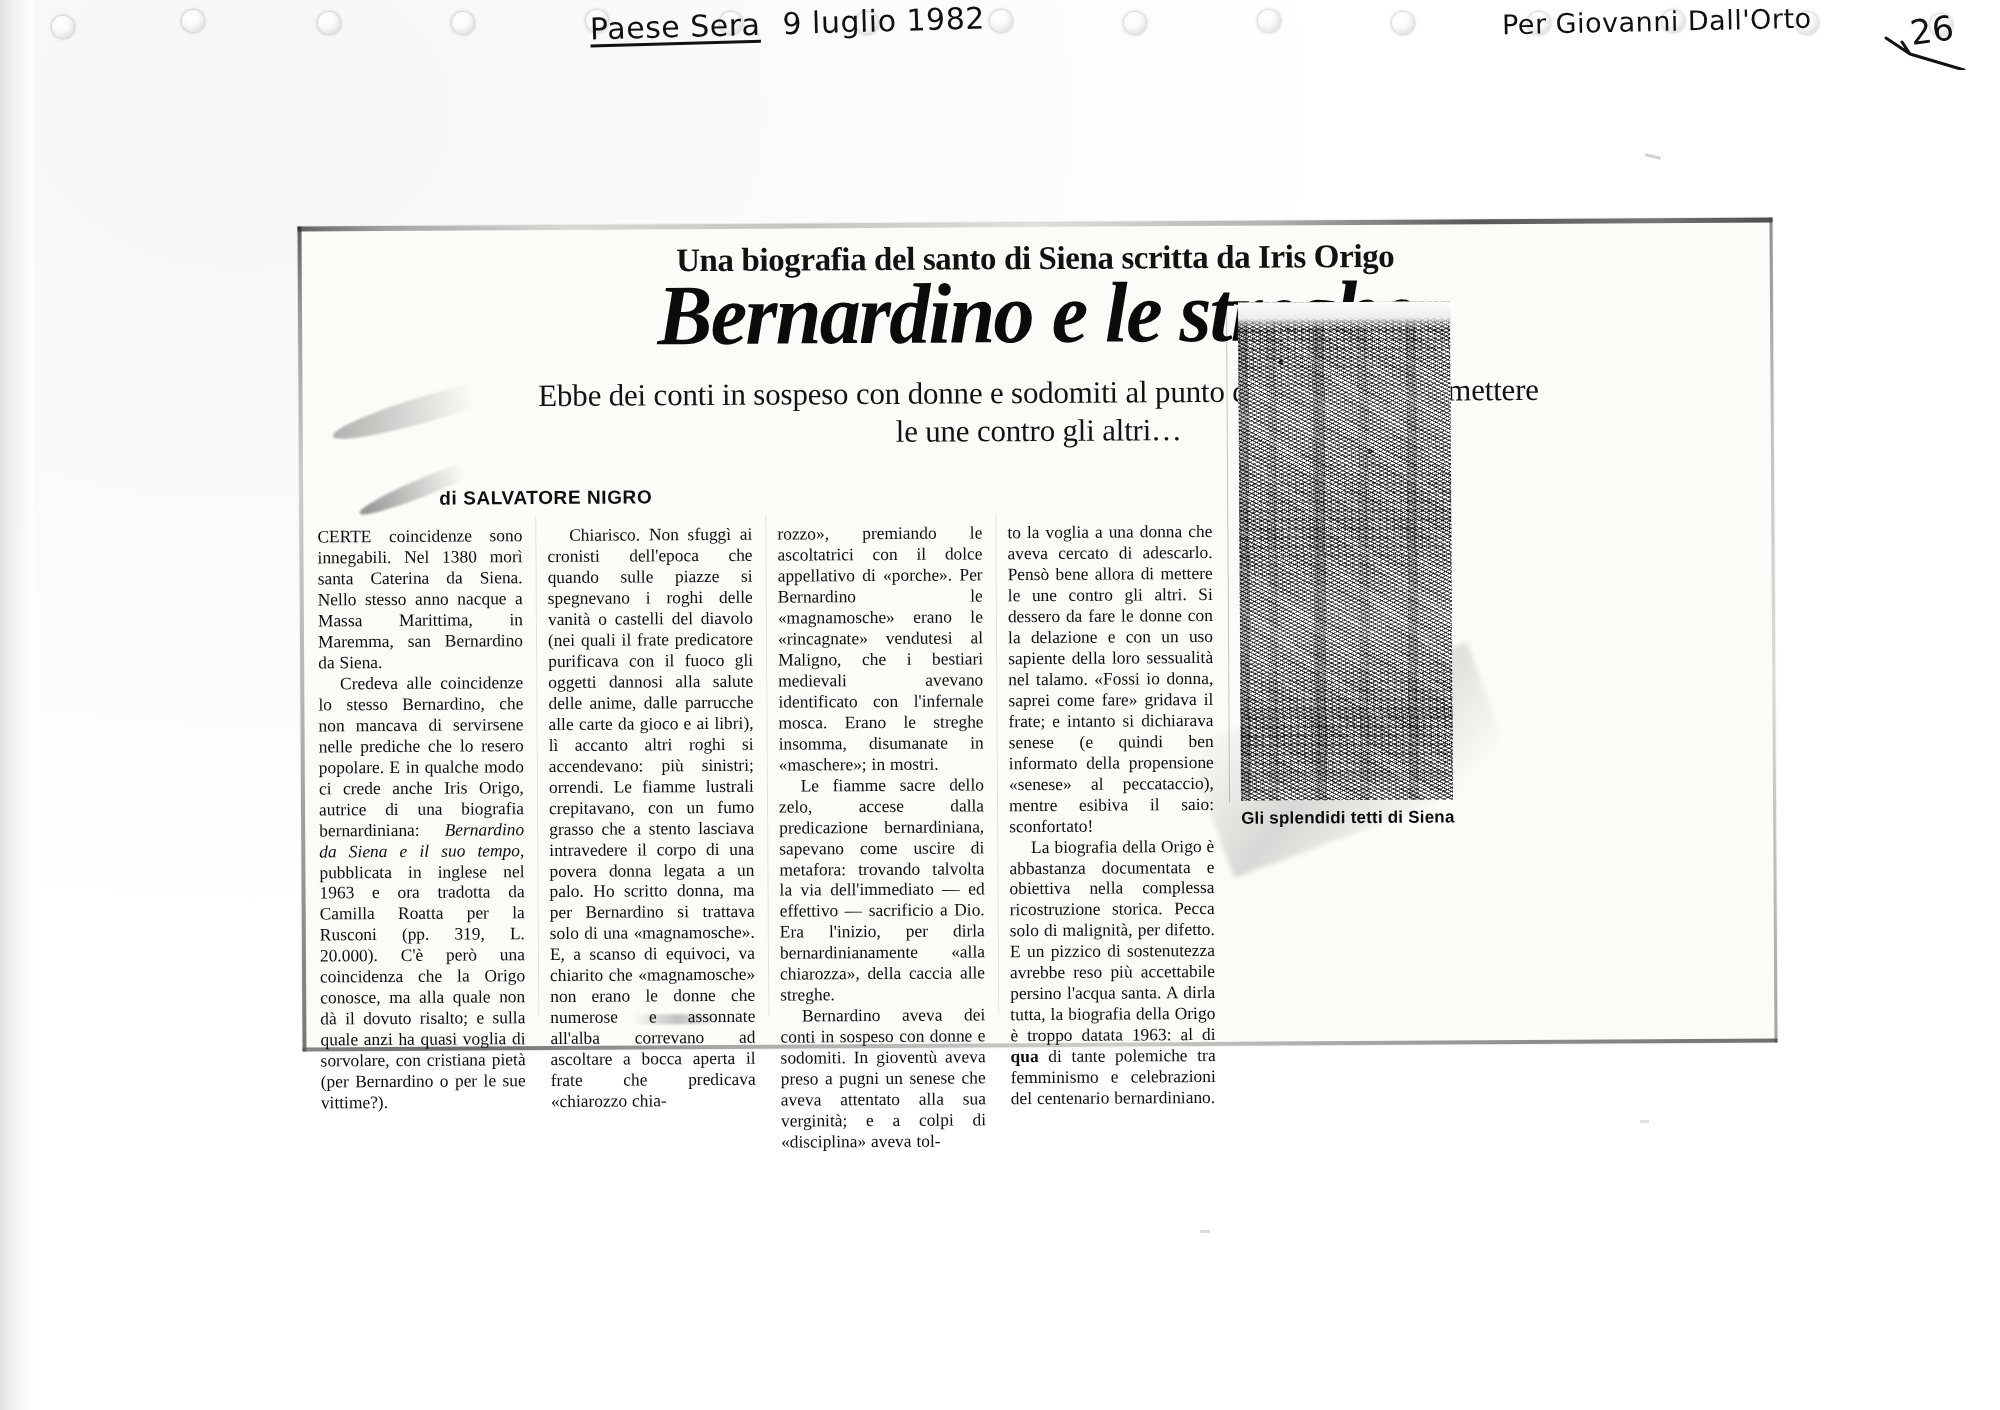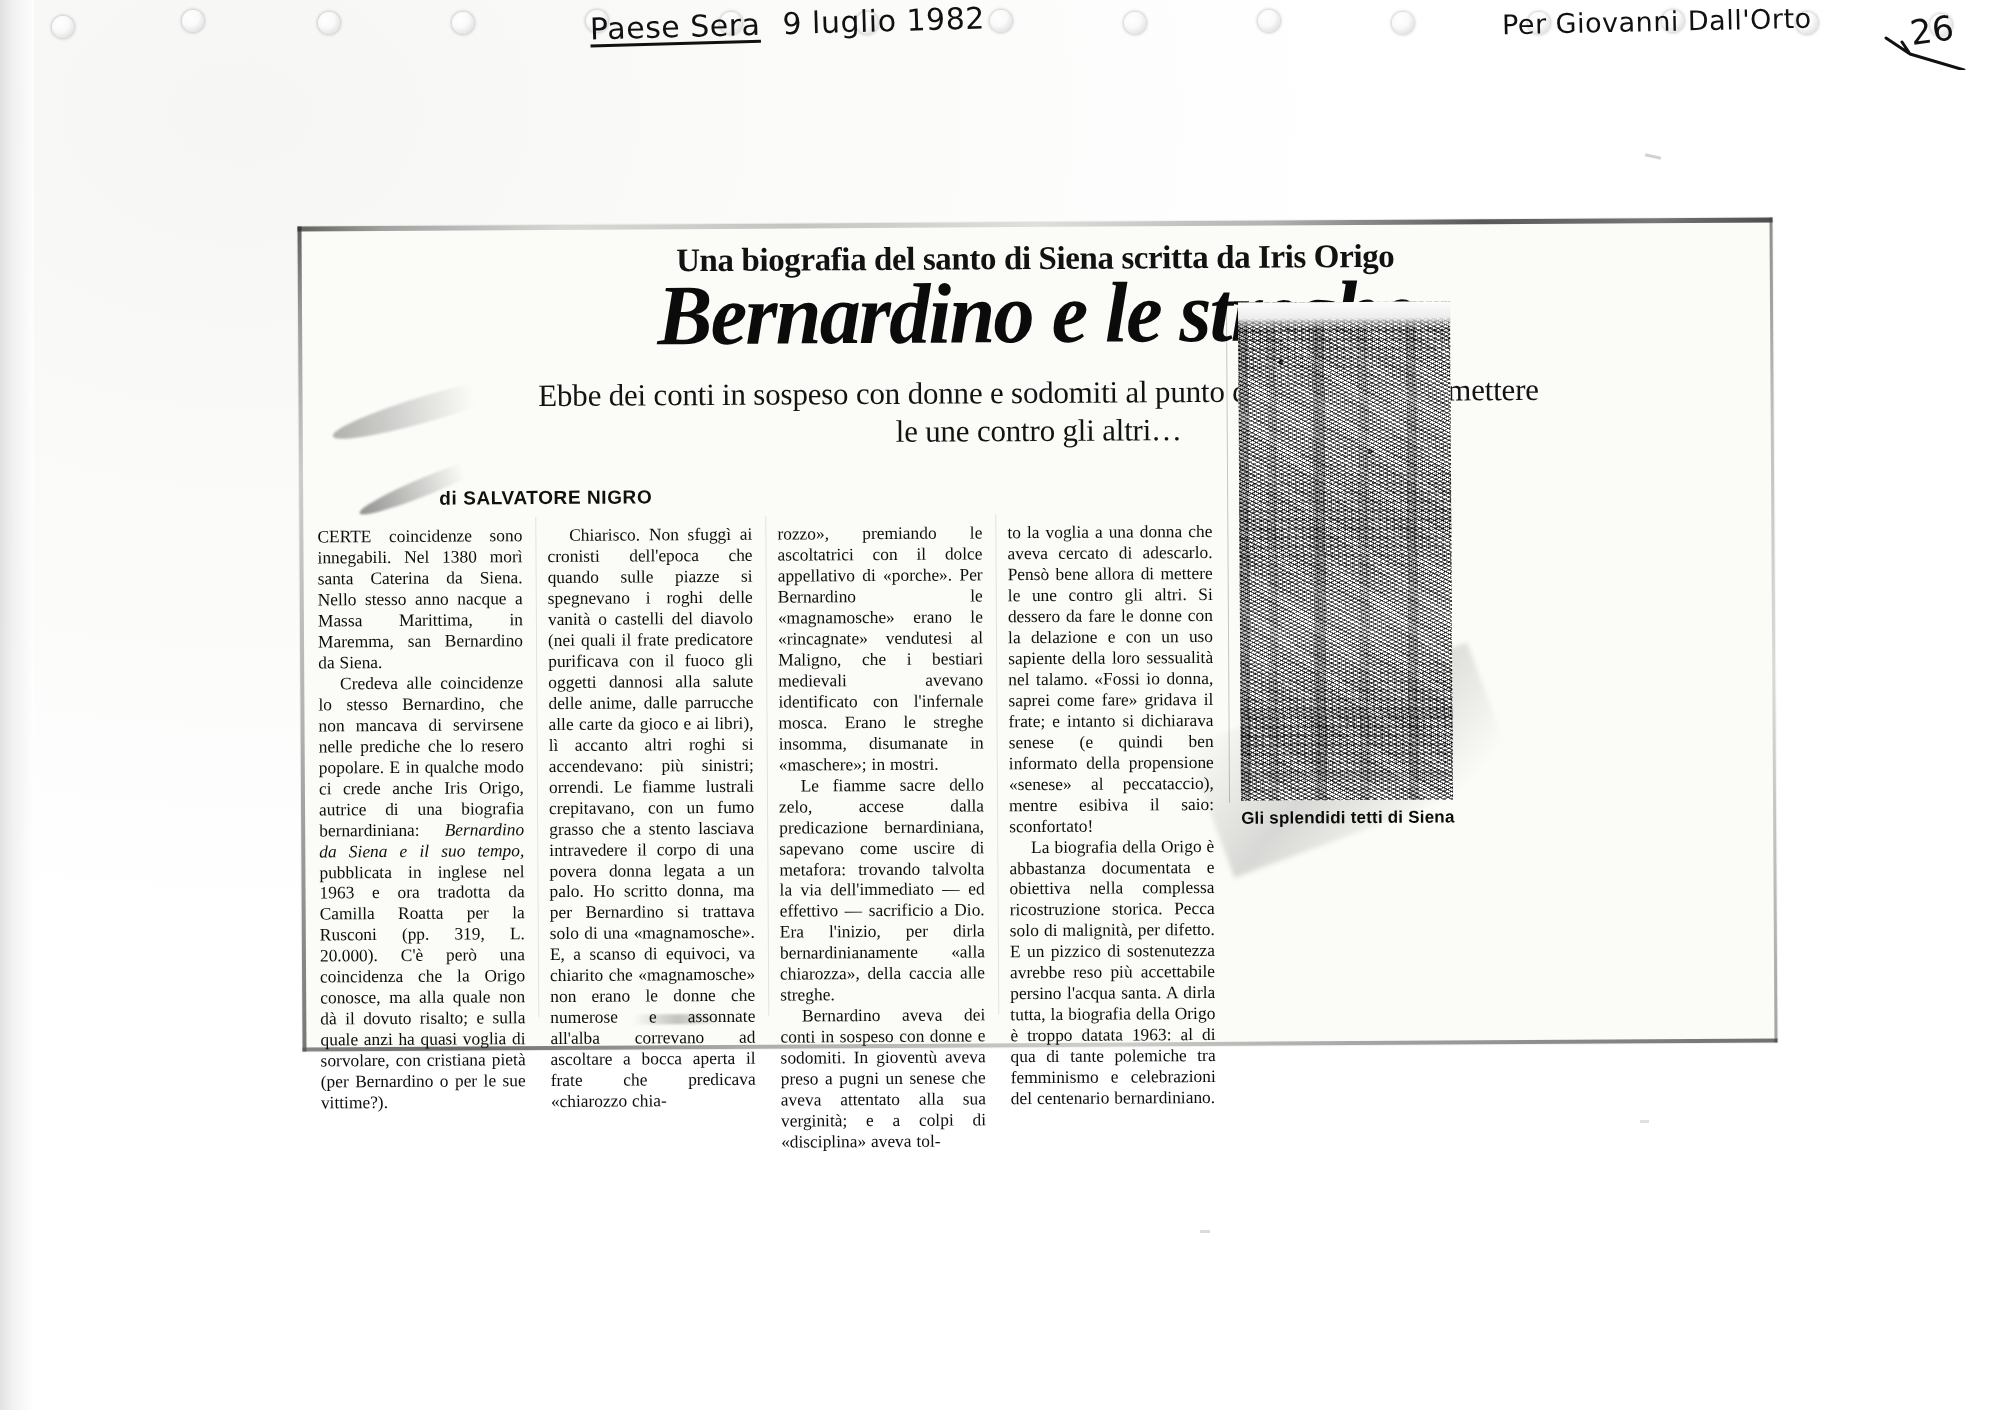--- a/index.html
+++ b/index.html
@@ -138,21 +138,21 @@
     -webkit-hyphens:none;hyphens:none;
     word-spacing:.5px;
   }
   #col-1{left:18px;}
   #col-2{left:248px;}
   #col-3{left:478px;}
   #col-4{left:708px;}
   .col p{margin:0;text-indent:1.25em;}
   .col p.lead{text-indent:0;}
   .col i{font-style:italic;}
-  .col b{font-weight:400;}
+  .col b{font-weight:700;}
 
   
   .col-rule{
     position:absolute;top:292px;width:1px;height:500px;
     background:rgba(0,0,0,.10);
   }
 
   
   #photo-wrap{
     position:absolute;left:940px;top:82px;width:212px;height:498px;

